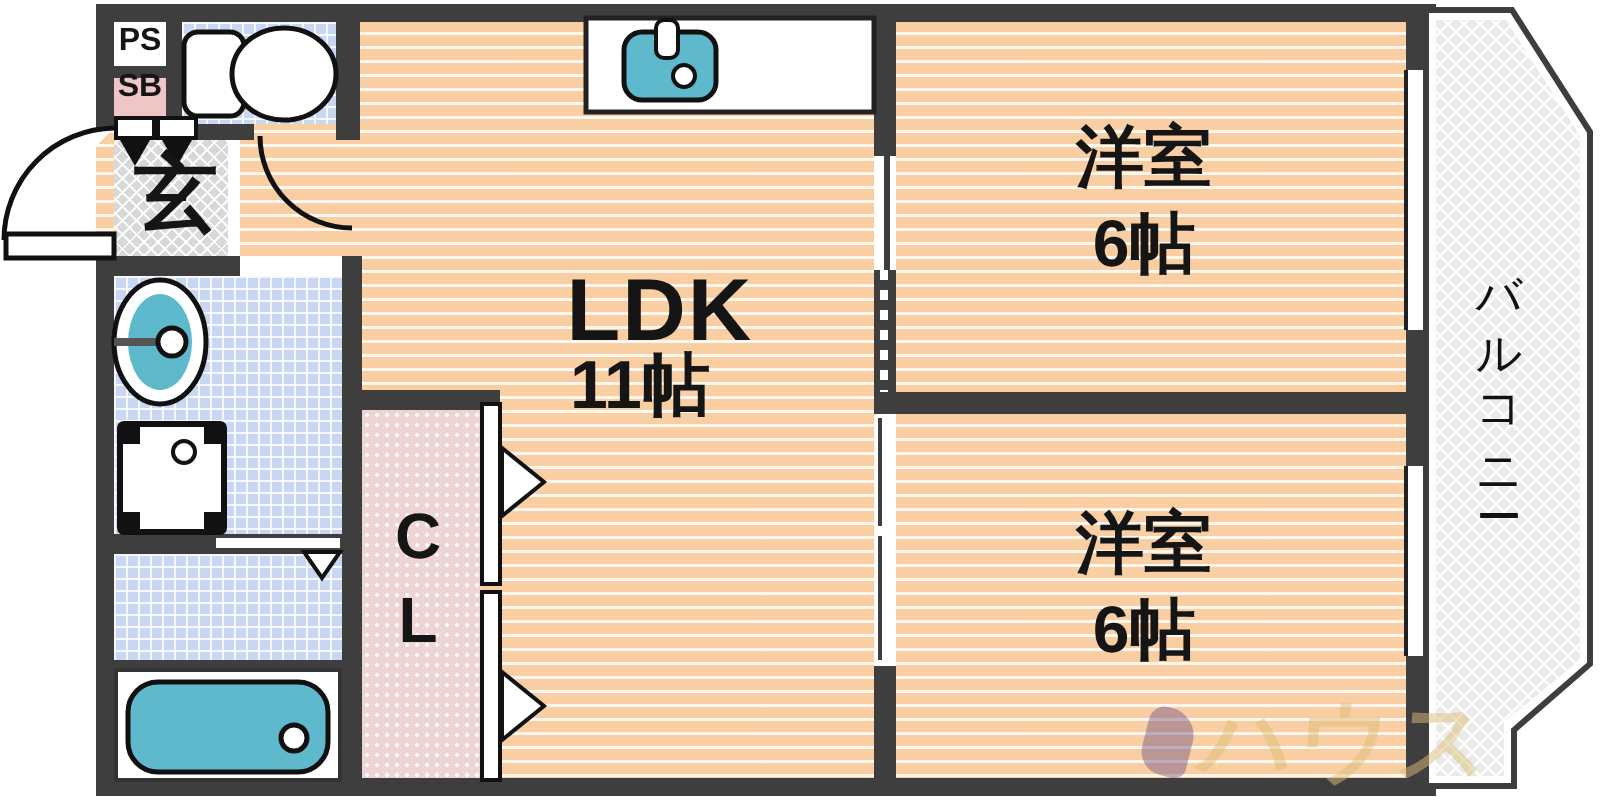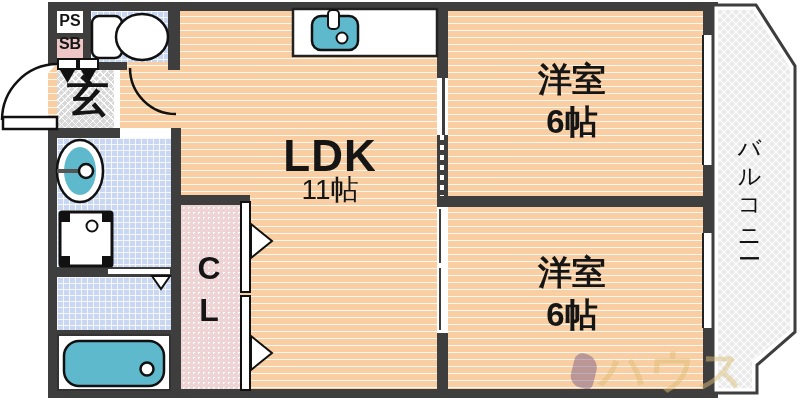--- a/index.html
+++ b/index.html
@@ -151,21 +151,21 @@
     <rect x="241" y="296" width="9" height="94" fill="#fff" stroke="#111" stroke-width="2"></rect>
     <polygon points="251,224 251,258 272,241" fill="#fff" stroke="#111" stroke-width="2"></polygon>
     <polygon points="251,336 251,370 272,353" fill="#fff" stroke="#111" stroke-width="2"></polygon>
   </g>
 </svg>
 
 <div class="abs lbl" style="left:55px;top:13px;width:30px;font-size:16px;font-weight:600;">PS</div>
 <div class="abs lbl" style="left:55px;top:36px;width:30px;font-size:16px;font-weight:600;">SB</div>
 <div class="abs lbl" style="left:62px;top:76px;width:52px;font-size:42px;font-weight:700;">玄</div>
 <div class="abs lbl big" style="left:250px;top:134px;width:160px;letter-spacing:1px;">LDK</div>
-<div class="abs lbl" style="left:250px;top:176px;width:160px;font-size:28px;font-weight:400;">11帖</div>
+<div class="abs lbl" style="left:240px;top:176px;width:160px;font-size:34px;font-weight:700;">11帖</div>
 <div class="abs lbl" style="left:492px;top:62px;width:160px;font-size:34px;font-weight:600;">洋室</div>
 <div class="abs lbl" style="left:492px;top:105px;width:160px;font-size:33px;font-weight:600;">6帖</div>
 <div class="abs lbl" style="left:492px;top:255px;width:160px;font-size:34px;font-weight:600;">洋室</div>
 <div class="abs lbl" style="left:492px;top:298px;width:160px;font-size:33px;font-weight:600;">6帖</div>
 <div class="abs lbl" style="left:192px;top:252px;width:34px;font-size:32px;font-weight:600;">C</div>
 <div class="abs lbl" style="left:192px;top:294px;width:34px;font-size:32px;font-weight:600;">L</div>
 <div class="abs vtext" style="left:735px;top:122px;height:200px;">バルコニー</div>
 
 <div class="abs" style="left:572px;top:340px;display:flex;align-items:center;gap:4px;">
   <div class="wm-icon"></div>

